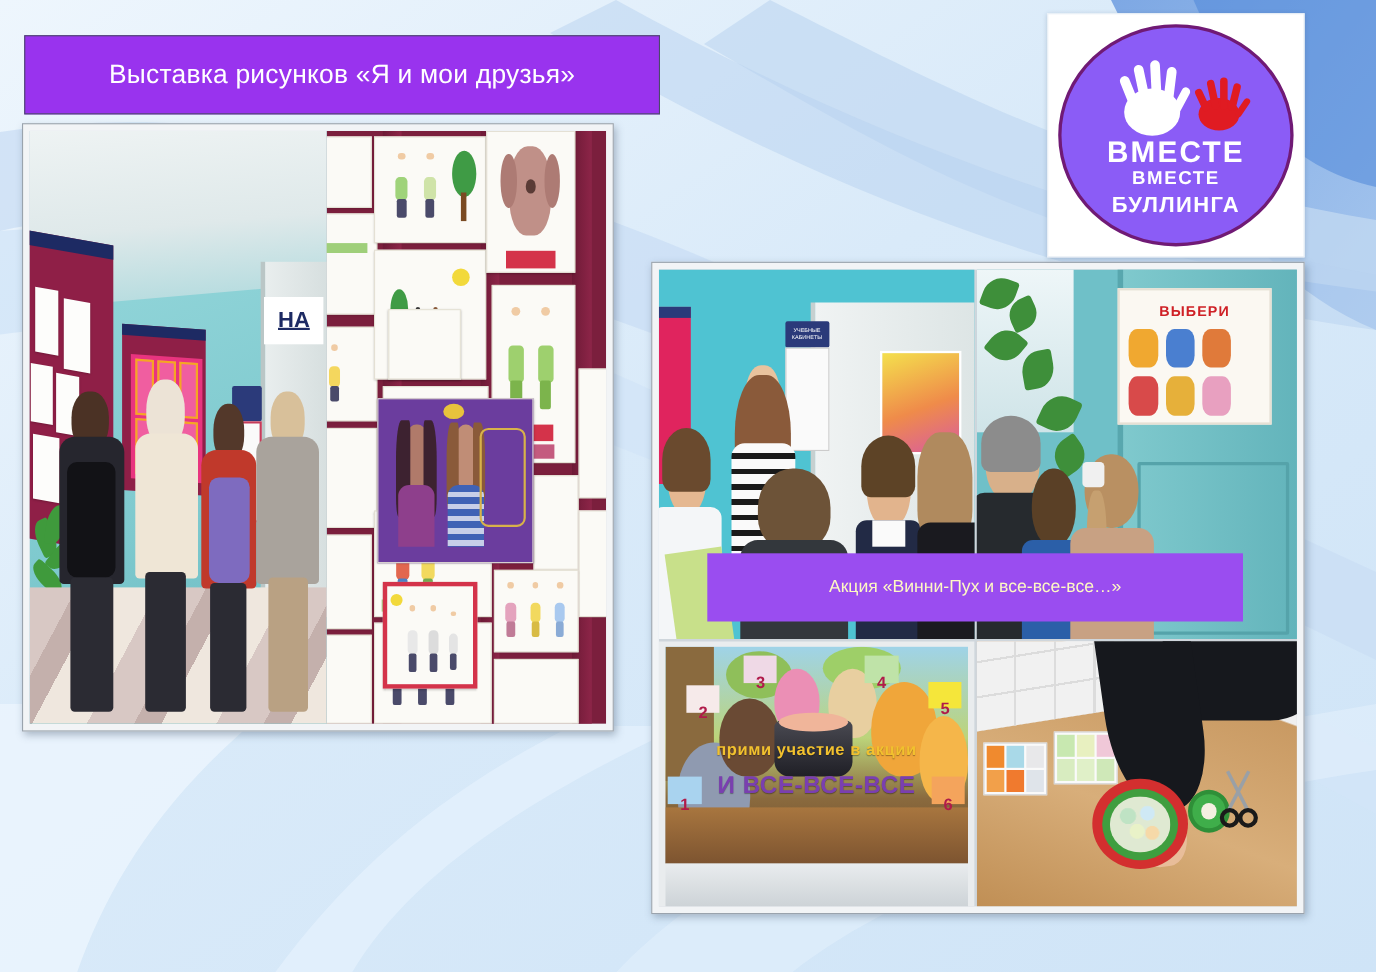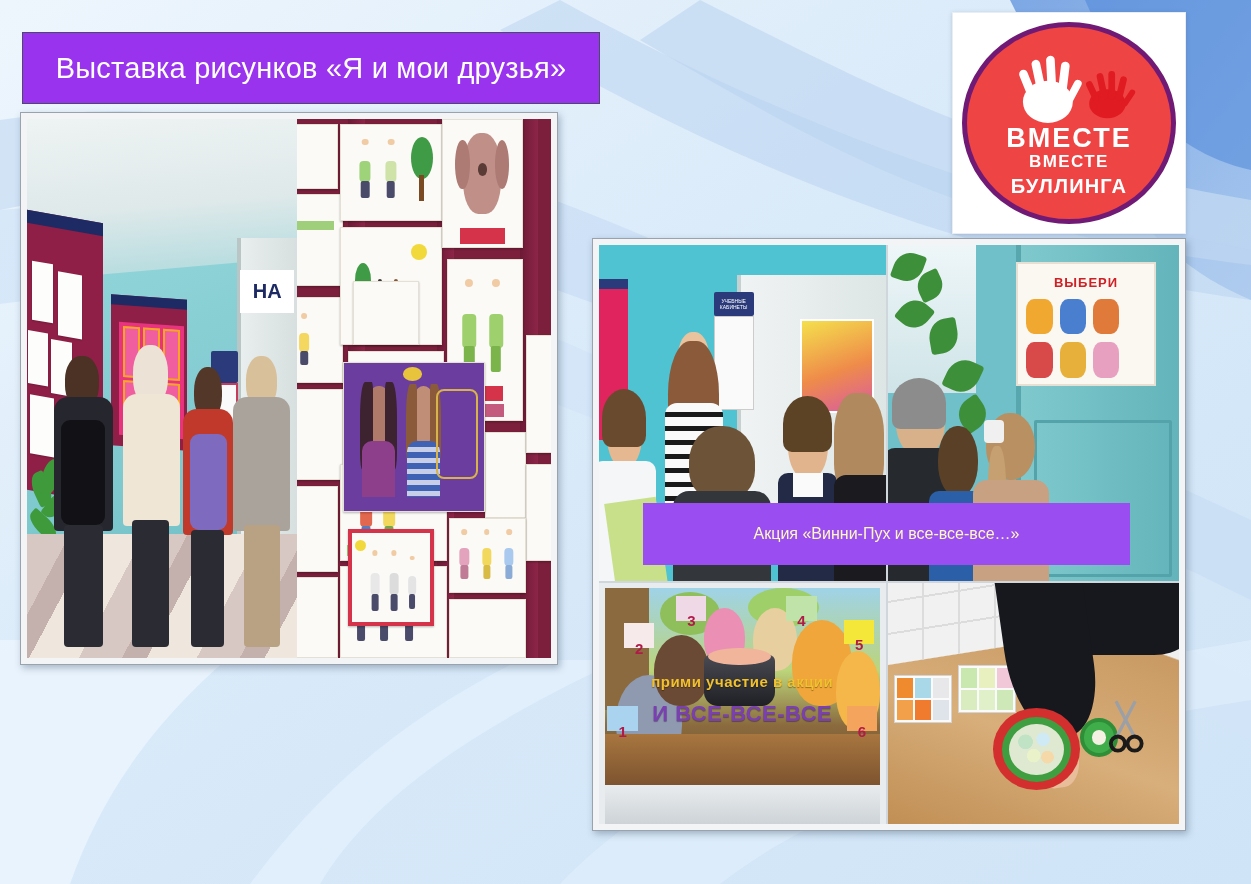--- a/index.html
+++ b/index.html
@@ -14,34 +14,34 @@
   #bg { position:absolute; inset:0; z-index:0; }
 
   
   .title-banner{
     position:absolute; left:22px; top:32px; width:578px; height:72px;
     background:#9933ee; border:1px solid #4a4a6a;
     display:flex; flex-direction:column; align-items:center; justify-content:center;
     z-index:5;
   }
   .title-line{
-    color:#ffffff; font-size:29px; line-height:30px; letter-spacing:.2px;
+    color:#ffffff; font-size:24px; line-height:30px; letter-spacing:.2px;
     white-space:nowrap; text-align:center;
   }
 
   
   .logo-frame{
     position:absolute; left:952px; top:12px; width:234px; height:222px;
     background:#ffffff; border:1px solid #e7eef6;
     box-shadow:0 1px 4px rgba(60,80,110,.25);
     z-index:6; padding:9px;
   }
   .logo-circle{
     width:100%; height:100%; border-radius:50%;
-    background:#ef4444; border:5px solid #701a75;
+    background:#8b5cf6; border:3px solid #701a75;
     position:relative; overflow:hidden;
     display:flex; flex-direction:column; align-items:center;
   }
   .logo-hands{ position:absolute; top:12%; left:0; width:100%; height:40%; }
   .logo-text{ position:absolute; left:0; width:100%; text-align:center; color:#fff; }
   .logo-t1{ top:50%; font-size:27px; font-weight:700; letter-spacing:2px; }
   .logo-t2{ top:65%; font-size:17px; font-weight:700; letter-spacing:1.4px; }
   .logo-t3{ top:77%; font-size:20px; font-weight:700; letter-spacing:1.2px; }
 
   
@@ -82,21 +82,21 @@
   .board-pink i{ background:#f05ea0; border:2px solid #f5a623; display:block; }
   .paper{ position:absolute; background:#fdfdfb; box-shadow:0 1px 2px rgba(0,0,0,.2); }
   .doorframe{
     position:absolute; right:-4%; top:22%; width:26%; height:60%;
     background:linear-gradient(90deg,#e9eeee,#d3dcdc);
     border-left:4px solid #bac6c6;
   }
   .sign-na{
     position:absolute; right:1%; top:28%; width:20%; height:8%;
     background:#fff; color:#1d2a63; font-weight:700; font-size:20px;
-    display:flex; align-items:center; justify-content:center; overflow:hidden;
+    display:flex; align-items:center; justify-content:center; overflow:hidden;text-decoration:underline;
   }
   .sign-blue{
     position:absolute; right:22%; top:43%; width:10%; height:6%;
     background:#2b3a7a; border-radius:2px;
   }
   .sign-blue-body{
     position:absolute; right:22%; top:49%; width:10%; height:17%;
     background:#fafafa; border:2px solid #c63b5a;
   }
   .kid{ position:absolute; bottom:0; }

